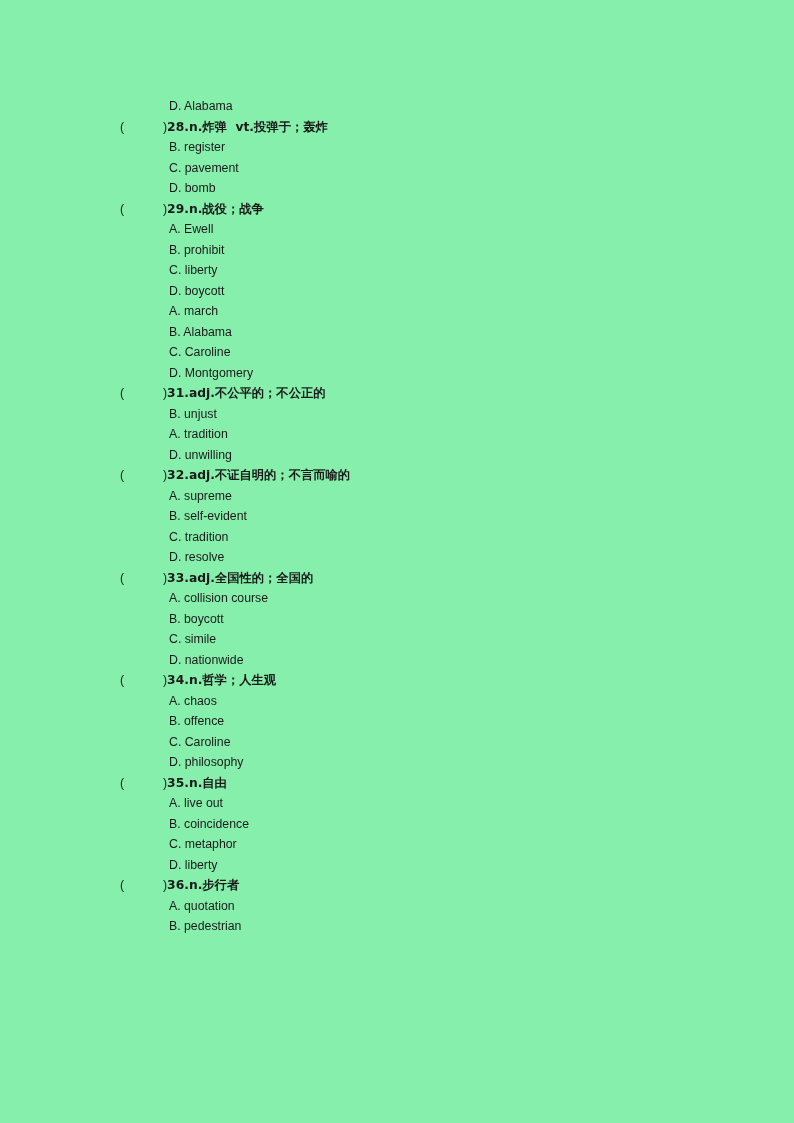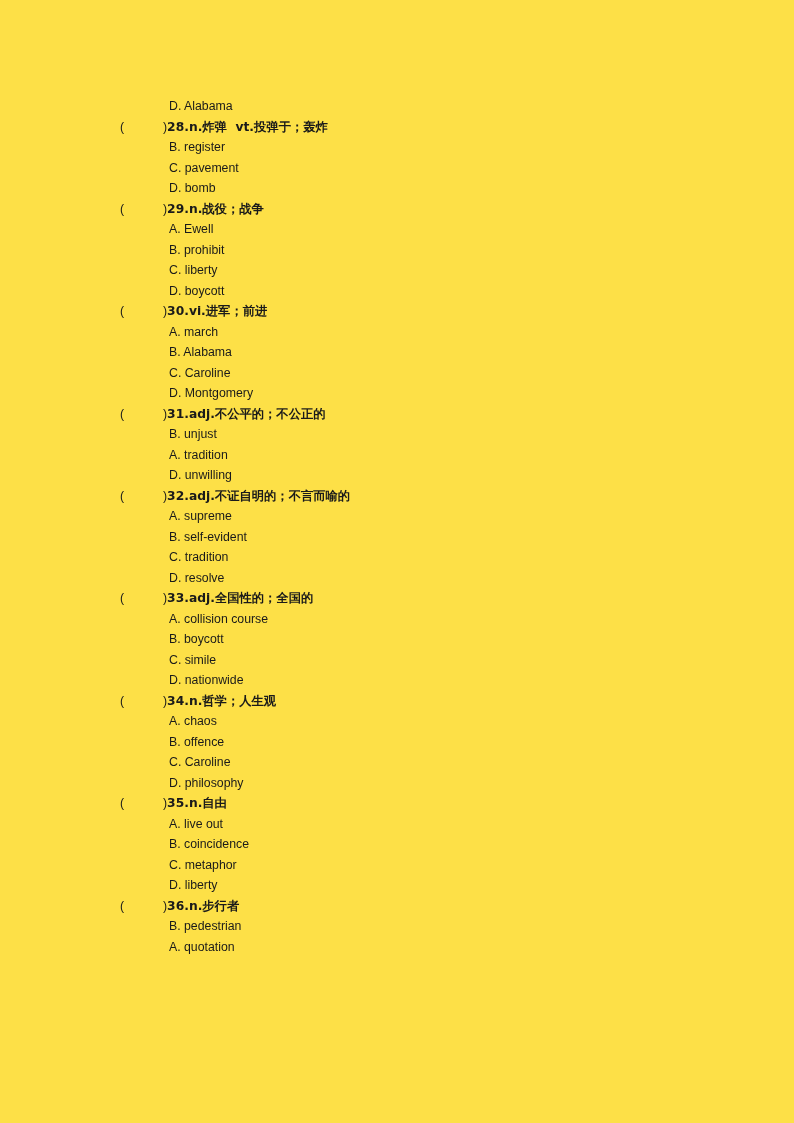--- a/index.html
+++ b/index.html
@@ -14,21 +14,21 @@
     font-family: "Liberation Sans", "DejaVu Sans", sans-serif;
     color: #1a1a1a;
     overflow: hidden;
   }
   #page {
     position: absolute;
     left: 0;
     top: 0;
     width: 794px;
     height: 1123px;
-    background: #fde047;
+    background: #86efac;
   }
   #content {
     position: absolute;
     left: 120px;
     top: 96px;
     width: 560px;
   }
   .line {
     height: 20.5px;
     line-height: 20.5px;
@@ -66,21 +66,20 @@
     <div class="line opt-line">B. register</div>
     <div class="line opt-line">C. pavement</div>
     <div class="line opt-line">D. bomb</div>
 
     <div class="line q-line"><span class="q-paren-open">(</span><span>)</span><span class="q-text cjk">29.n.战役；战争</span></div>
     <div class="line opt-line">A. Ewell</div>
     <div class="line opt-line">B. prohibit</div>
     <div class="line opt-line">C. liberty</div>
     <div class="line opt-line">D. boycott</div>
 
-    <div class="line q-line"><span class="q-paren-open">(</span><span>)</span><span class="q-text cjk">30.vi.进军；前进</span></div>
     <div class="line opt-line">A. march</div>
     <div class="line opt-line">B. Alabama</div>
     <div class="line opt-line">C. Caroline</div>
     <div class="line opt-line">D. Montgomery</div>
 
     <div class="line q-line"><span class="q-paren-open">(</span><span>)</span><span class="q-text cjk">31.adj.不公平的；不公正的</span></div>
     <div class="line opt-line">B. unjust</div>
     <div class="line opt-line">A. tradition</div>
     <div class="line opt-line">D. unwilling</div>
 
@@ -102,17 +101,17 @@
     <div class="line opt-line">C. Caroline</div>
     <div class="line opt-line">D. philosophy</div>
 
     <div class="line q-line"><span class="q-paren-open">(</span><span>)</span><span class="q-text cjk">35.n.自由</span></div>
     <div class="line opt-line">A. live out</div>
     <div class="line opt-line">B. coincidence</div>
     <div class="line opt-line">C. metaphor</div>
     <div class="line opt-line">D. liberty</div>
 
     <div class="line q-line"><span class="q-paren-open">(</span><span>)</span><span class="q-text cjk">36.n.步行者</span></div>
+    <div class="line opt-line">A. quotation</div>
     <div class="line opt-line">B. pedestrian</div>
-    <div class="line opt-line">A. quotation</div>
 
   </div>
 </div>
 
 </body></html>

